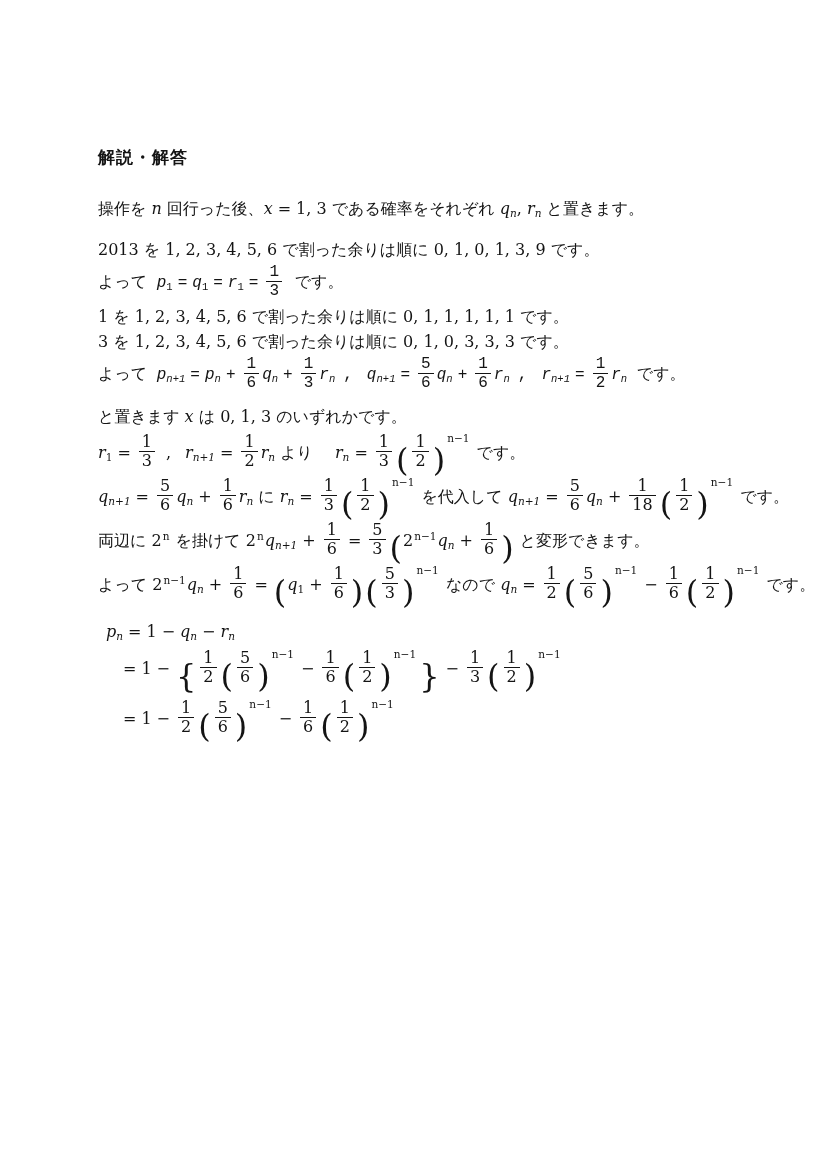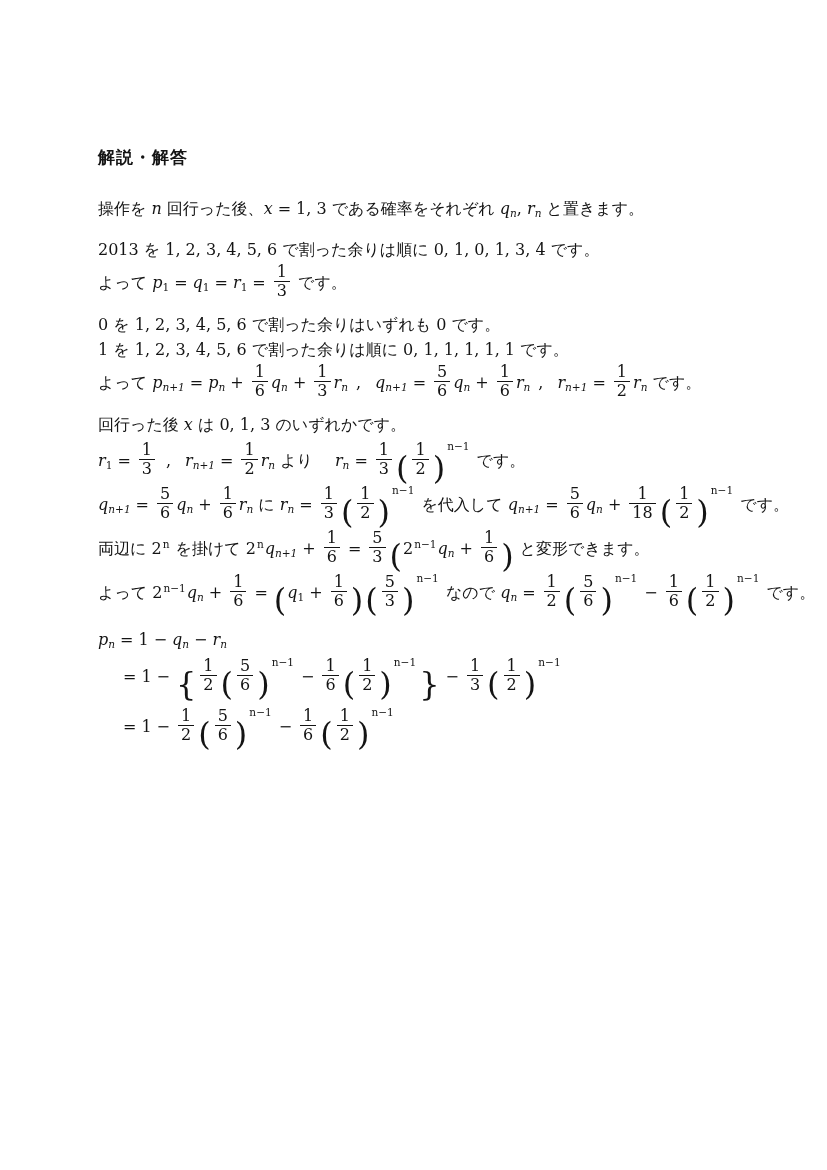--- a/index.html
+++ b/index.html
@@ -9,25 +9,25 @@
     font-family:"DejaVu Serif","Liberation Serif",serif;
   }
   .content{position:absolute;left:98px;top:146px;width:648px;font-size:16px;}
   .h{
     font-family:"DejaVu Sans","Liberation Sans",sans-serif;
     font-weight:700;font-size:17px;letter-spacing:1px;margin:0 0 27px 0;
   }
   .line{white-space:nowrap;}
   .t{line-height:25px;}
   .f{line-height:44px;}
-  .f2{line-height:42px;}
+  .f2{line-height:42px;font-family:Liberation Mono, monospace;}
   .f3{line-height:50px;}
   .mt8{margin-top:8px;}
   .mt10{margin-top:2px;}
-  .mt12{margin-top:12px;}
+  .mt12{margin-top:12px;margin-left:8px;}
   .mb16{margin-bottom:16px;margin-top:16px;}
   .ind{margin-left:20px;}
 
   
   .txt{}
   .mi{font-style:italic;}
   .mn{}
   .mo{margin:0 5px;}
   .cm{margin:0 14px 0 8px;}
   sub{font-size:66%;line-height:0;vertical-align:-0.3em;font-style:italic;}
@@ -45,28 +45,28 @@
 </head>
 <body>
 
 <div class="page">
   <div class="content">
 
     <div class="h">解説・解答</div>
 
     <div class="line t mb16"><span class="txt">操作を </span><span class="mi">n</span><span class="txt"> 回行った後、</span><span class="mi">x</span><span class="mo">=</span><span class="mn">1, 3</span><span class="txt"> である確率をそれぞれ </span><span class="mi">q</span><sub>n</sub><span class="mn">, </span><span class="mi">r</span><sub>n</sub><span class="txt"> と置きます。</span></div>
 
-    <div class="line t"><span class="mn">2013</span><span class="txt"> を </span><span class="mn">1, 2, 3, 4, 5, 6</span><span class="txt"> で割った余りは順に </span><span class="mn">0, 1, 0, 1, 3, 4</span><span class="txt"> です。</span></div>
+    <div class="line t"><span class="mn">2013</span><span class="txt"> を </span><span class="mn">1, 2, 3, 4, 5, 6</span><span class="txt"> で割った余りは順に </span><span class="mn">0, 1, 0, 1, 3, 9</span><span class="txt"> です。</span></div>
     <div class="line f2"><span class="txt">よって </span><span class="mi">p</span><sub class="up">1</sub><span class="mo">=</span><span class="mi">q</span><sub class="up">1</sub><span class="mo">=</span><span class="mi">r</span><sub class="up">1</sub><span class="mo">=</span><span class="frac"><span class="fn">1</span><span class="fd">3</span></span><span class="txt"> です。</span></div>
 
-    <div class="line t mt8"><span class="mn">0</span><span class="txt"> を </span><span class="mn">1, 2, 3, 4, 5, 6</span><span class="txt"> で割った余りはいずれも </span><span class="mn">0</span><span class="txt"> です。</span></div>
     <div class="line t"><span class="mn">1</span><span class="txt"> を </span><span class="mn">1, 2, 3, 4, 5, 6</span><span class="txt"> で割った余りは順に </span><span class="mn">0, 1, 1, 1, 1, 1</span><span class="txt"> です。</span></div>
+    <div class="line t"><span class="mn">3</span><span class="txt"> を </span><span class="mn">1, 2, 3, 4, 5, 6</span><span class="txt"> で割った余りは順に </span><span class="mn">0, 1, 0, 3, 3, 3</span><span class="txt"> です。</span></div>
     <div class="line f2"><span class="txt">よって </span><span class="mi">p</span><sub>n+1</sub><span class="mo">=</span><span class="mi">p</span><sub>n</sub><span class="mo">+</span><span class="frac"><span class="fn">1</span><span class="fd">6</span></span><span class="mi">q</span><sub>n</sub><span class="mo">+</span><span class="frac"><span class="fn">1</span><span class="fd">3</span></span><span class="mi">r</span><sub>n</sub><span class="cm">,</span><span class="mi">q</span><sub>n+1</sub><span class="mo">=</span><span class="frac"><span class="fn">5</span><span class="fd">6</span></span><span class="mi">q</span><sub>n</sub><span class="mo">+</span><span class="frac"><span class="fn">1</span><span class="fd">6</span></span><span class="mi">r</span><sub>n</sub><span class="cm">,</span><span class="mi">r</span><sub>n+1</sub><span class="mo">=</span><span class="frac"><span class="fn">1</span><span class="fd">2</span></span><span class="mi">r</span><sub>n</sub><span class="txt"> です。</span></div>
 
-    <div class="line t mt8"><span class="txt">回行った後 </span><span class="mi">x</span><span class="txt"> は </span><span class="mn">0, 1, 3</span><span class="txt"> のいずれかです。</span></div>
+    <div class="line t mt8"><span class="txt">と置きます </span><span class="mi">x</span><span class="txt"> は </span><span class="mn">0, 1, 3</span><span class="txt"> のいずれかです。</span></div>
 
     <div class="line f mt10"><span class="mi">r</span><sub class="up">1</sub><span class="mo">=</span><span class="frac"><span class="fn">1</span><span class="fd">3</span></span><span class="cm">,</span><span class="mi">r</span><sub>n+1</sub><span class="mo">=</span><span class="frac"><span class="fn">1</span><span class="fd">2</span></span><span class="mi">r</span><sub>n</sub><span class="txt"> より</span><span class="sp" style="width: 22px;"></span><span class="mi">r</span><sub>n</sub><span class="mo">=</span><span class="frac"><span class="fn">1</span><span class="fd">3</span></span><span class="big">(</span><span class="frac"><span class="fn">1</span><span class="fd">2</span></span><span class="big">)</span><sup class="psup">n−1</sup><span class="txt"> です。</span></div>
 
     <div class="line f"><span class="mi">q</span><sub>n+1</sub><span class="mo">=</span><span class="frac"><span class="fn">5</span><span class="fd">6</span></span><span class="mi">q</span><sub>n</sub><span class="mo">+</span><span class="frac"><span class="fn">1</span><span class="fd">6</span></span><span class="mi">r</span><sub>n</sub><span class="txt"> に </span><span class="mi">r</span><sub>n</sub><span class="mo">=</span><span class="frac"><span class="fn">1</span><span class="fd">3</span></span><span class="big">(</span><span class="frac"><span class="fn">1</span><span class="fd">2</span></span><span class="big">)</span><sup class="psup">n−1</sup><span class="txt"> を代入して </span><span class="mi">q</span><sub>n+1</sub><span class="mo">=</span><span class="frac"><span class="fn">5</span><span class="fd">6</span></span><span class="mi">q</span><sub>n</sub><span class="mo">+</span><span class="frac"><span class="fn">1</span><span class="fd">18</span></span><span class="big">(</span><span class="frac"><span class="fn">1</span><span class="fd">2</span></span><span class="big">)</span><sup class="psup">n−1</sup><span class="txt"> です。</span></div>
     <div class="line f"><span class="txt">両辺に </span><span class="mn">2</span><sup class="sup">n</sup><span class="txt"> を掛けて </span><span class="mn">2</span><sup class="sup">n</sup><span class="mi">q</span><sub>n+1</sub><span class="mo">+</span><span class="frac"><span class="fn">1</span><span class="fd">6</span></span><span class="mo">=</span><span class="frac"><span class="fn">5</span><span class="fd">3</span></span><span class="big">(</span><span class="mn">2</span><sup class="sup">n−1</sup><span class="mi">q</span><sub>n</sub><span class="mo">+</span><span class="frac"><span class="fn">1</span><span class="fd">6</span></span><span class="big">)</span><span class="txt"> と変形できます。</span></div>
     <div class="line f"><span class="txt">よって </span><span class="mn">2</span><sup class="sup">n−1</sup><span class="mi">q</span><sub>n</sub><span class="mo">+</span><span class="frac"><span class="fn">1</span><span class="fd">6</span></span><span class="mo">=</span><span class="big">(</span><span class="mi">q</span><sub class="up">1</sub><span class="mo">+</span><span class="frac"><span class="fn">1</span><span class="fd">6</span></span><span class="big">)</span><span class="big">(</span><span class="frac"><span class="fn">5</span><span class="fd">3</span></span><span class="big">)</span><sup class="psup">n−1</sup><span class="txt"> なので </span><span class="mi">q</span><sub>n</sub><span class="mo">=</span><span class="frac"><span class="fn">1</span><span class="fd">2</span></span><span class="big">(</span><span class="frac"><span class="fn">5</span><span class="fd">6</span></span><span class="big">)</span><sup class="psup">n−1</sup><span class="mo">−</span><span class="frac"><span class="fn">1</span><span class="fd">6</span></span><span class="big">(</span><span class="frac"><span class="fn">1</span><span class="fd">2</span></span><span class="big">)</span><sup class="psup">n−1</sup><span class="txt"> です。</span></div>
 
     <div class="line t mt12"><span class="mi">p</span><sub>n</sub><span class="mo">=</span><span class="mn">1</span><span class="mo">−</span><span class="mi">q</span><sub>n</sub><span class="mo">−</span><span class="mi">r</span><sub>n</sub></div>
     <div class="line f3 ind"><span class="mo">=</span><span class="mn">1</span><span class="mo">−</span><span class="big">{</span><span class="frac"><span class="fn">1</span><span class="fd">2</span></span><span class="big">(</span><span class="frac"><span class="fn">5</span><span class="fd">6</span></span><span class="big">)</span><sup class="psup">n−1</sup><span class="mo">−</span><span class="frac"><span class="fn">1</span><span class="fd">6</span></span><span class="big">(</span><span class="frac"><span class="fn">1</span><span class="fd">2</span></span><span class="big">)</span><sup class="psup">n−1</sup><span class="big">}</span><span class="mo">−</span><span class="frac"><span class="fn">1</span><span class="fd">3</span></span><span class="big">(</span><span class="frac"><span class="fn">1</span><span class="fd">2</span></span><span class="big">)</span><sup class="psup">n−1</sup></div>
     <div class="line f3 ind"><span class="mo">=</span><span class="mn">1</span><span class="mo">−</span><span class="frac"><span class="fn">1</span><span class="fd">2</span></span><span class="big">(</span><span class="frac"><span class="fn">5</span><span class="fd">6</span></span><span class="big">)</span><sup class="psup">n−1</sup><span class="mo">−</span><span class="frac"><span class="fn">1</span><span class="fd">6</span></span><span class="big">(</span><span class="frac"><span class="fn">1</span><span class="fd">2</span></span><span class="big">)</span><sup class="psup">n−1</sup></div>

